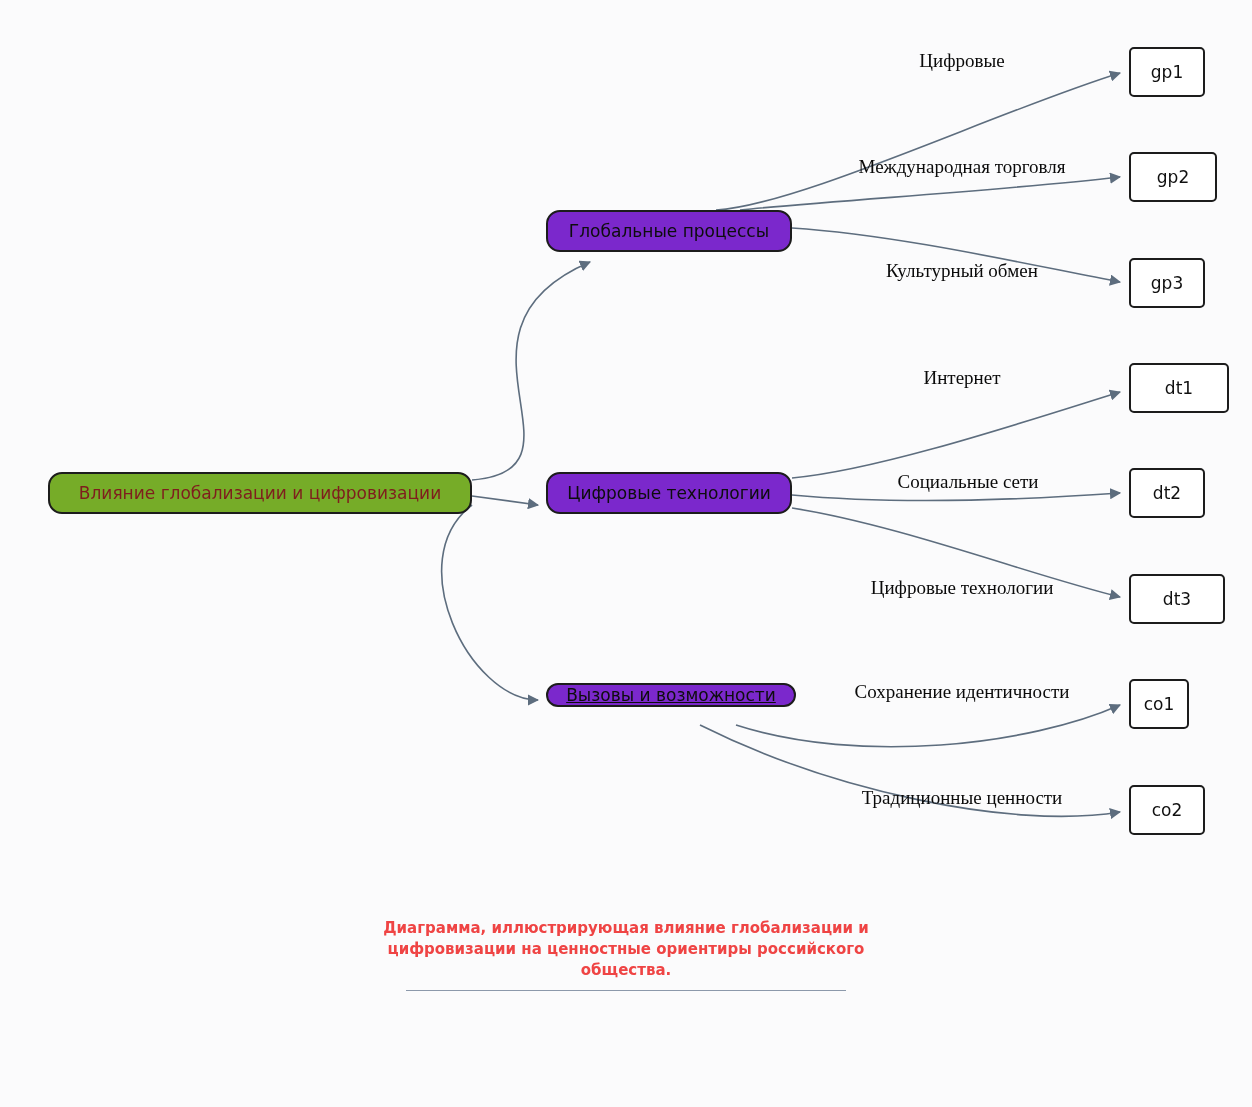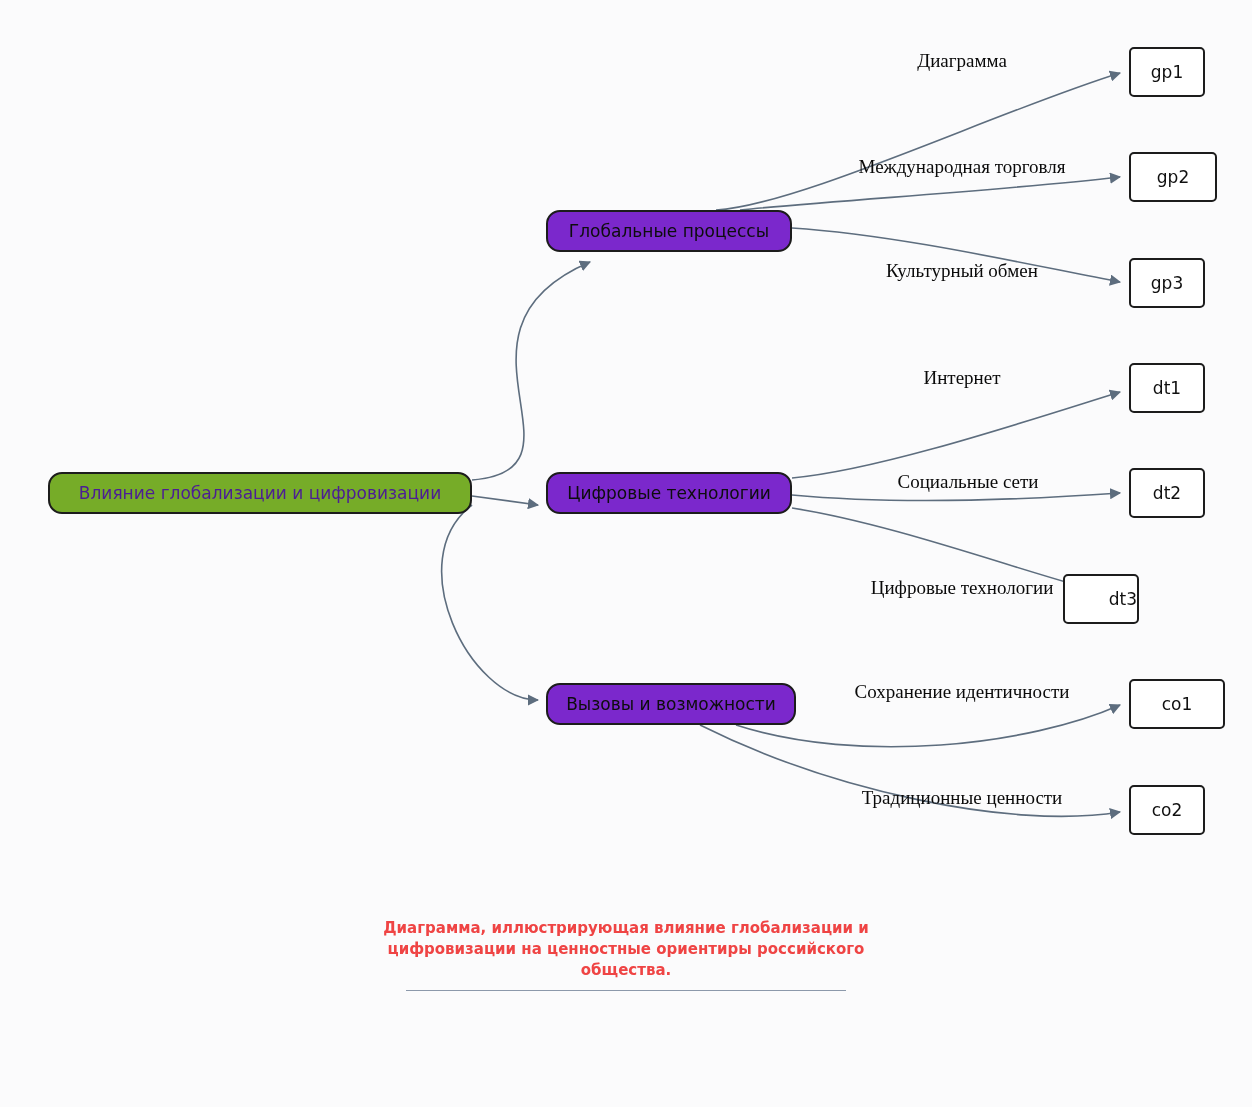--- a/index.html
+++ b/index.html
@@ -31,21 +31,21 @@
     display: flex;
     align-items: center;
     justify-content: center;
     text-align: center;
     white-space: nowrap;
   }
   .node-root {
     background: #76ac28;
     border: 2px solid #1c1c1c;
     border-radius: 14px;
-    color: #4c1d95;
+    color: #7f1d1d;
     font-size: 17px;
     font-family: "DejaVu Sans", sans-serif;
   }
   .node-branch {
     background: #7b28cc;
     border: 2px solid #1c1c1c;
     border-radius: 14px;
     color: #0d0d0d;
     font-size: 17px;
     font-family: "DejaVu Sans", sans-serif;
@@ -117,65 +117,65 @@
         <path d="M 792 228 C 900 235, 1030 265, 1120 282" fill="none" stroke="#5d6d7e" stroke-width="1.6" marker-end="url(#arrowhead)"></path>
         <path d="M 792 478 C 880 470, 1030 420, 1120 392" fill="none" stroke="#5d6d7e" stroke-width="1.6" marker-end="url(#arrowhead)"></path>
         <path d="M 792 495 C 900 505, 1020 500, 1120 493" fill="none" stroke="#5d6d7e" stroke-width="1.6" marker-end="url(#arrowhead)"></path>
         <path d="M 792 508 C 900 525, 1030 575, 1120 597" fill="none" stroke="#5d6d7e" stroke-width="1.6" marker-end="url(#arrowhead)"></path>
         <path d="M 736 725 C 860 765, 1030 745, 1120 705" fill="none" stroke="#5d6d7e" stroke-width="1.6" marker-end="url(#arrowhead)"></path>
         <path d="M 700 725 C 830 790, 1010 830, 1120 812" fill="none" stroke="#5d6d7e" stroke-width="1.6" marker-end="url(#arrowhead)"></path>
       </g>
   </svg>
 
   <div id="edge-labels">
-      <div class="edge-label" style="left: 962px; top: 61px;">Диаграмма</div>
+      <div class="edge-label" style="left: 962px; top: 61px;">Цифровые</div>
       <div class="edge-label" style="left: 962px; top: 167px;">Международная торговля</div>
       <div class="edge-label" style="left: 962px; top: 271px;">Культурный обмен</div>
       <div class="edge-label" style="left: 962px; top: 378px;">Интернет</div>
       <div class="edge-label" style="left: 962px; top: 482px; margin-left: 6px;">Социальные сети</div>
       <div class="edge-label" style="left: 962px; top: 588px;">Цифровые технологии</div>
       <div class="edge-label" style="left: 962px; top: 692px;">Сохранение идентичности</div>
       <div class="edge-label" style="left: 962px; top: 798px;">Традиционные ценности</div>
     </div>
 
   <div class="node node-root" style="left:48px; top:472px; width:424px; height:42px;">
     <span>Влияние глобализации и цифровизации</span>
   </div>
 
   <div id="branch-nodes">
       <div class="node node-branch" style="left: 546px; top: 210px; width: 246px; height: 42px; background: rgb(123, 40, 204);">
         <span>Глобальные процессы</span>
       </div>
       <div class="node node-branch" style="left: 546px; top: 472px; width: 246px; height: 42px; background: rgb(123, 40, 204);">
         <span>Цифровые технологии</span>
       </div>
-      <div class="node node-branch" style="left: 546px; top: 683px; width: 250px; height: 42px; background: rgb(123, 40, 204);">
+      <div class="node node-branch" style="left: 546px; top: 683px; width: 250px; height: 24px; background: rgb(123, 40, 204); text-decoration: underline;">
         <span>Вызовы и возможности</span>
       </div>
     </div>
   <div id="leaf-nodes">
       <div class="node node-leaf" style="left: 1129px; top: 47px; width: 76px; height: 50px;">
         <span>gp1</span>
       </div>
       <div class="node node-leaf" style="left: 1129px; top: 152px; width: 88px; height: 50px;">
         <span>gp2</span>
       </div>
       <div class="node node-leaf" style="left: 1129px; top: 258px; width: 76px; height: 50px;">
         <span>gp3</span>
       </div>
-      <div class="node node-leaf" style="left: 1129px; top: 363px; width: 76px; height: 50px;">
+      <div class="node node-leaf" style="left: 1129px; top: 363px; width: 100px; height: 50px;">
         <span>dt1</span>
       </div>
       <div class="node node-leaf" style="left: 1129px; top: 468px; width: 76px; height: 50px;">
         <span>dt2</span>
       </div>
-      <div class="node node-leaf" style="left: 1063px; top: 574px; width: 76px; height: 50px; justify-content: flex-end;">
+      <div class="node node-leaf" style="left: 1129px; top: 574px; width: 96px; height: 50px;">
         <span>dt3</span>
       </div>
-      <div class="node node-leaf" style="left: 1129px; top: 679px; width: 96px; height: 50px;">
+      <div class="node node-leaf" style="left: 1129px; top: 679px; width: 60px; height: 50px;">
         <span>co1</span>
       </div>
       <div class="node node-leaf" style="left: 1129px; top: 785px; width: 76px; height: 50px;">
         <span>co2</span>
       </div>
     </div>
 
   <div class="caption" style="top:918px;">Диаграмма, иллюстрирующая влияние глобализации и цифровизации на ценностные ориентиры российского общества.</div>
 
   <div class="divider" style="top:990px;"></div>

